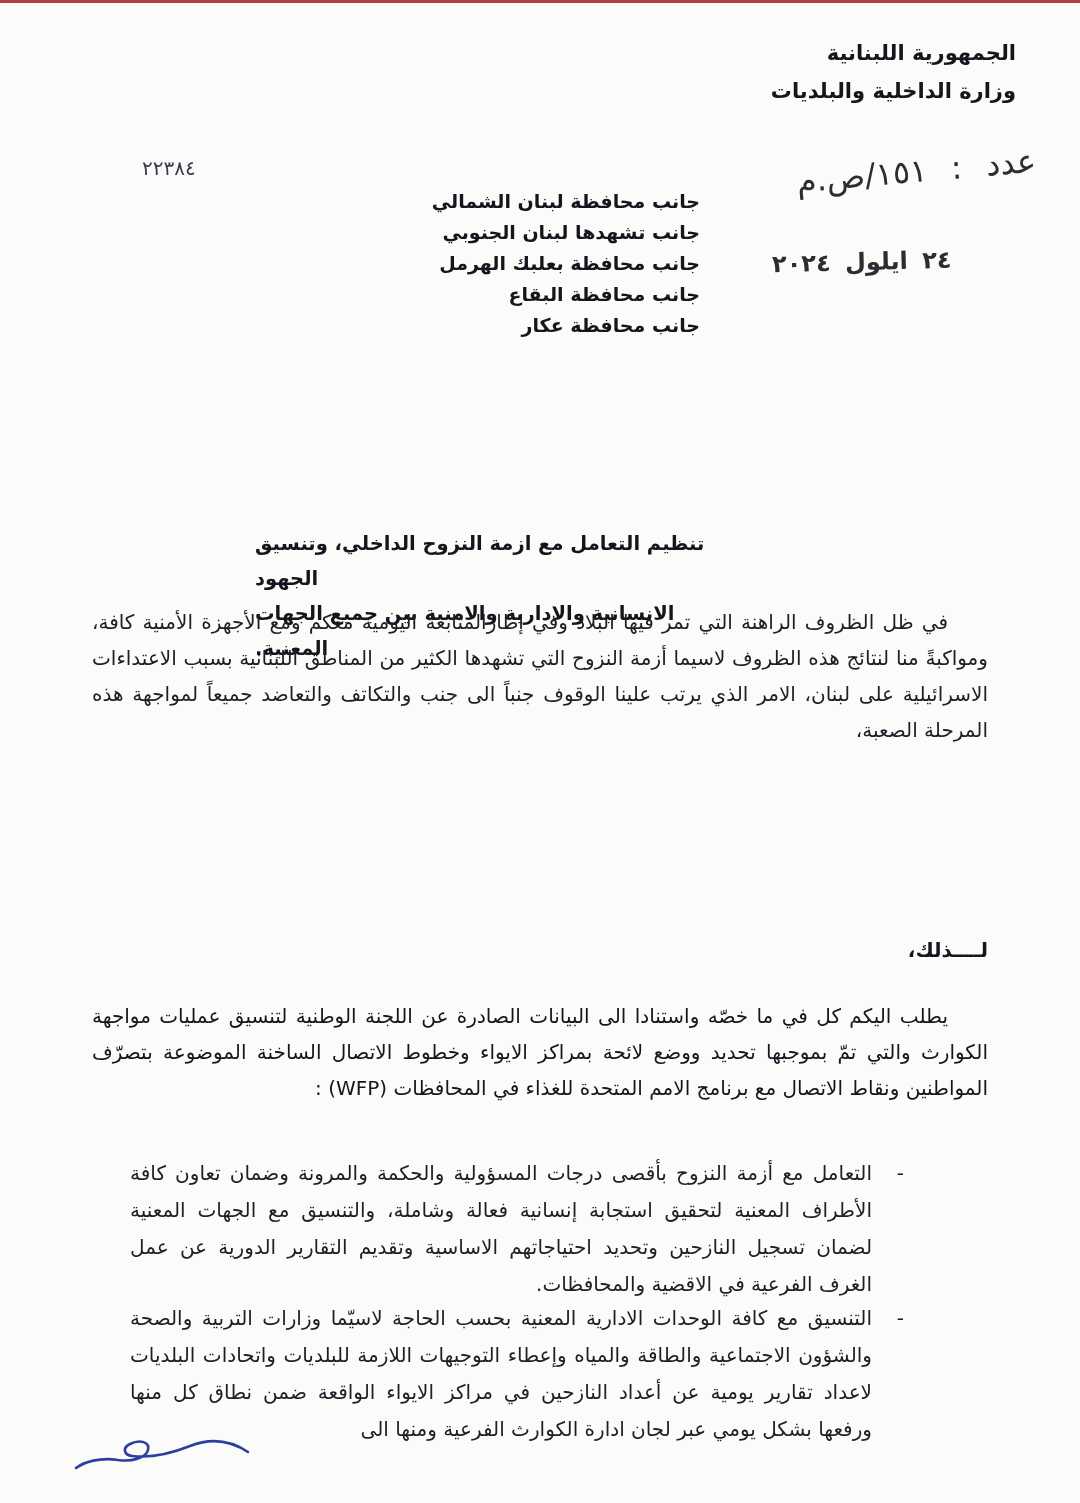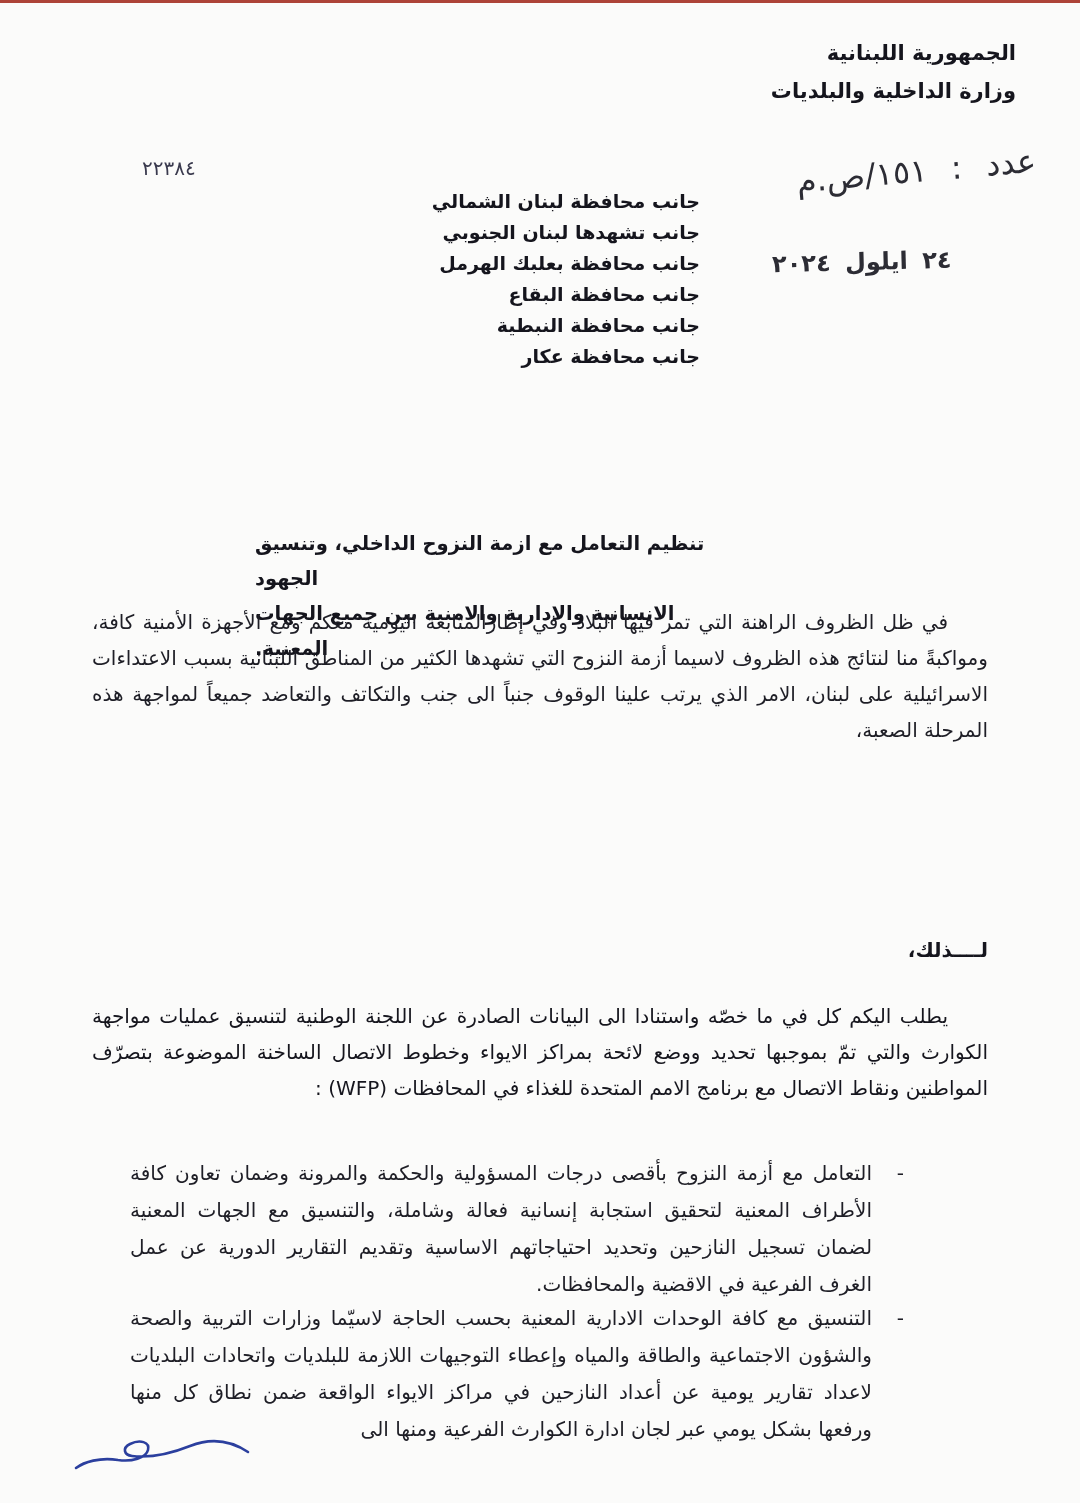--- a/index.html
+++ b/index.html
@@ -107,21 +107,20 @@
   <div class="stamp-number">٢٢٣٨٤</div>
 
   <div class="hw hw-ref rtl">عدد : ١٥١/ص.م</div>
   <div class="hw hw-date rtl">٢٤ ايلول ٢٠٢٤</div>
 
   <div class="addressees rtl">
     <div>جانب محافظة لبنان الشمالي</div>
     <div>جانب تشهدها لبنان الجنوبي</div>
     <div>جانب محافظة بعلبك الهرمل</div>
     <div>جانب محافظة البقاع</div>
-    <div>جانب محافظة النبطية</div>
     <div>جانب محافظة عكار</div>
   </div>
 
   <div class="subject rtl">
     <div>تنظيم التعامل مع ازمة النزوح الداخلي، وتنسيق الجهود</div>
     <div>الانسانية والادارية والامنية بين جميع الجهات المعنية.</div>
   </div>
 
   <div class="body-par indent rtl p1">في ظل الظروف الراهنة التي تمر فيها البلاد وفي إطارالمتابعة اليومية معكم ومع الأجهزة الأمنية كافة، ومواكبةً منا لنتائج هذه الظروف لاسيما أزمة النزوح التي تشهدها الكثير من المناطق اللبنانية بسبب الاعتداءات الاسرائيلية على لبنان، الامر الذي يرتب علينا الوقوف جنباً الى جنب والتكاتف والتعاضد جميعاً لمواجهة هذه المرحلة الصعبة،</div>
 

